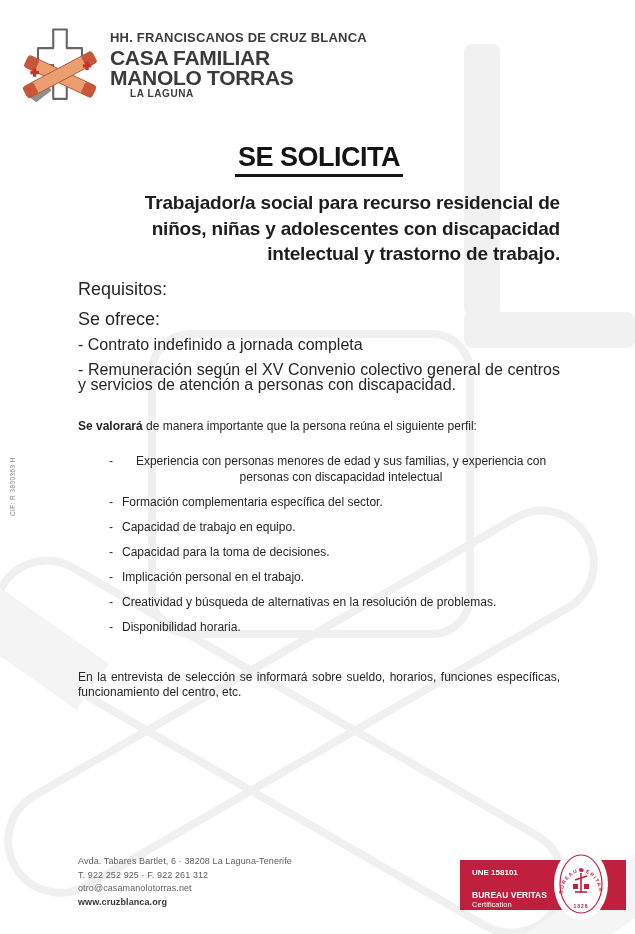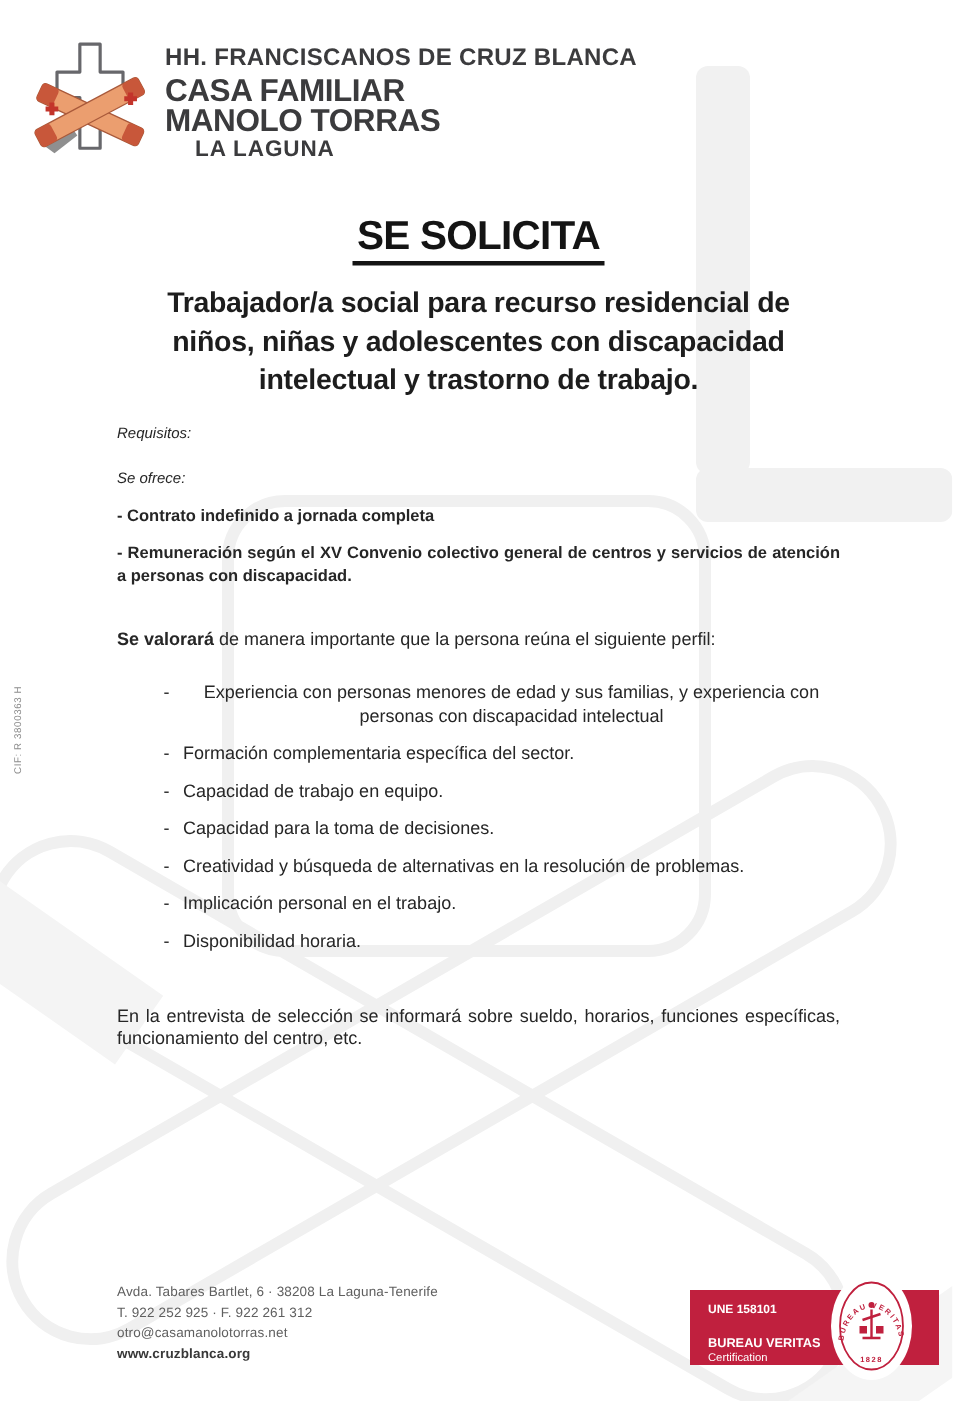--- a/index.html
+++ b/index.html
@@ -6,44 +6,44 @@
   .page{
     position:relative;width:635px;height:934px;background:#ffffff;overflow:hidden;
     font-family:"Liberation Sans", sans-serif;color:#262626;
   }
   .wm{position:absolute;left:0;top:0;z-index:0;}
 
   
   .header{position:absolute;left:16px;top:26px;display:flex;align-items:flex-start;}
   .logo{width:88px;height:78px;flex:0 0 auto;}
   .orgblock{margin-left:6px;margin-top:4px;color:#3b3b3d;}
-  .org-line{font-size:16px;font-weight:bold;letter-spacing:0.2px;}
+  .org-line{font-size:13px;font-weight:bold;letter-spacing:0.2px;}
   .org-name{font-size:21px;font-weight:bold;line-height:19.5px;letter-spacing:-0.3px;margin-top:3px;}
   .org-name2{font-size:21px;font-weight:bold;line-height:19.5px;letter-spacing:-0.3px;}
-  .org-loc{font-size:15px;font-weight:bold;letter-spacing:0.6px;margin-top:1px;padding-left:20px;}
+  .org-loc{font-size:10px;font-weight:bold;letter-spacing:0.6px;margin-top:1px;padding-left:20px;}
 
   
   .main{position:absolute;left:78px;top:110px;width:482px;z-index:1;margin-top:24px;}
   .title-wrap{text-align:center;margin:8px 0 0;}
   .title{
     display:inline-block;font-size:27px;font-weight:bold;letter-spacing:-0.5px;color:#141414;
     border-bottom:3px solid #141414;padding:0 3px 1px;
   }
   .headline{margin-top:13px;}
   .headline div{
-    text-align:center;font-size:19px;font-weight:bold;line-height:25.5px;
+    text-align:right;font-size:19px;font-weight:bold;line-height:25.5px;
     letter-spacing:-0.2px;color:#1d1d1d;
   }
-  .label{font-size:10px;line-height:15px;margin:15px 0 0;font-style:italic;}
+  .label{font-size:18px;line-height:15px;margin:15px 0 0;}
   .list1{margin:11px 0 0 48px;}
   .list2{margin:19px 0 0 22px;text-align:center;}
   .li{display:flex;font-size:12px;line-height:16px;margin-bottom:9px;}
   .list1 .li{margin-bottom:10px;line-height:15px;}
   .li::before{content:"-";flex:0 0 22px;}
-  .dashline{font-size:11px;line-height:15px;margin:10px 0 0;font-weight:bold;}
+  .dashline{font-size:16px;line-height:15px;margin:10px 0 0;}
   .dashline::before{content:"- ";}
   .just{text-align:justify;}
   .lead{font-size:12px;line-height:15px;margin:27px 0 0;}
   .lead b{font-weight:bold;}
   .para-entrevista{font-size:12px;line-height:15.5px;margin:35px 0 0;}
   .para-envio{font-size:12px;line-height:15.5px;margin:27px 0 0;}
   .nota{font-size:12.5px;line-height:15px;margin:10px 0 0;font-style:italic;font-weight:bold;color:#222;}
 
   
   .footer{position:absolute;left:78px;top:855px;z-index:1;color:#5f5f5f;}
@@ -140,24 +140,24 @@
       <div class="li">
           <span>Formación complementaria específica del sector.</span>
         </div>
       <div class="li">
           <span>Capacidad de trabajo en equipo.</span>
         </div>
       <div class="li">
           <span>Capacidad para la toma de decisiones.</span>
         </div>
       <div class="li">
+          <span>Implicación personal en el trabajo.</span>
+        </div>
+      <div class="li">
           <span>Creatividad y búsqueda de alternativas en la resolución de problemas.</span>
-        </div>
-      <div class="li">
-          <span>Implicación personal en el trabajo.</span>
         </div>
       <div class="li">
           <span>Disponibilidad horaria.</span>
         </div>
     </div>
 
     <p class="para-entrevista just">En la entrevista de selección se informará sobre sueldo, horarios, funciones específicas, funcionamiento del centro, etc.</p>
   </div>
 
   <div class="cif">CIF: R 3800363 H</div>

